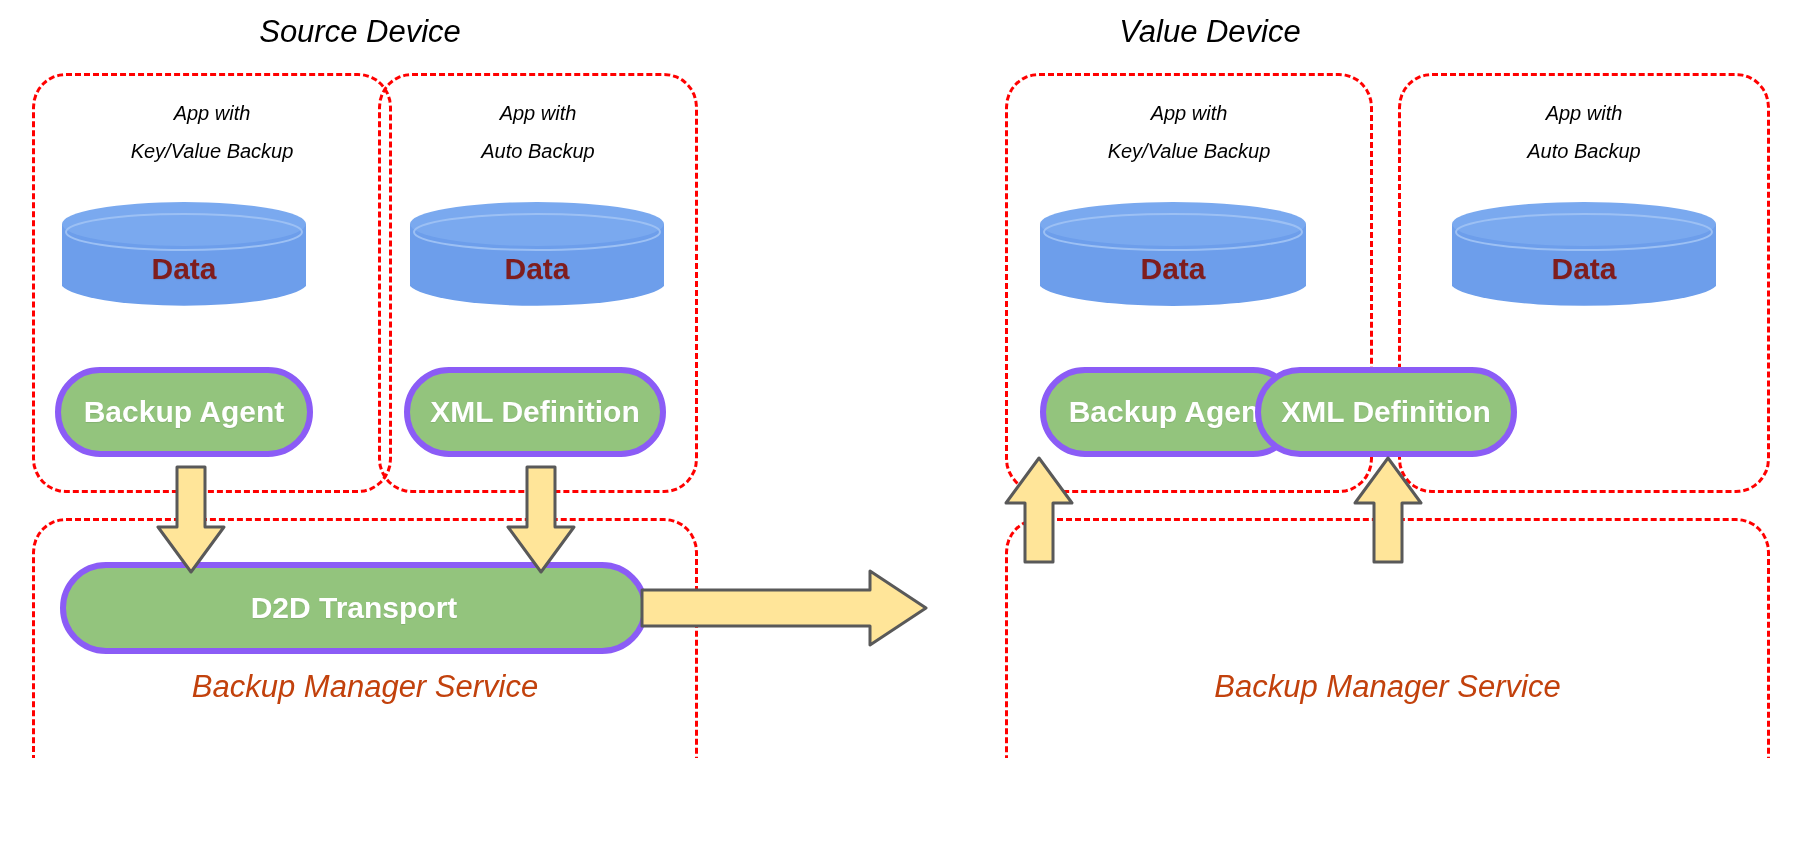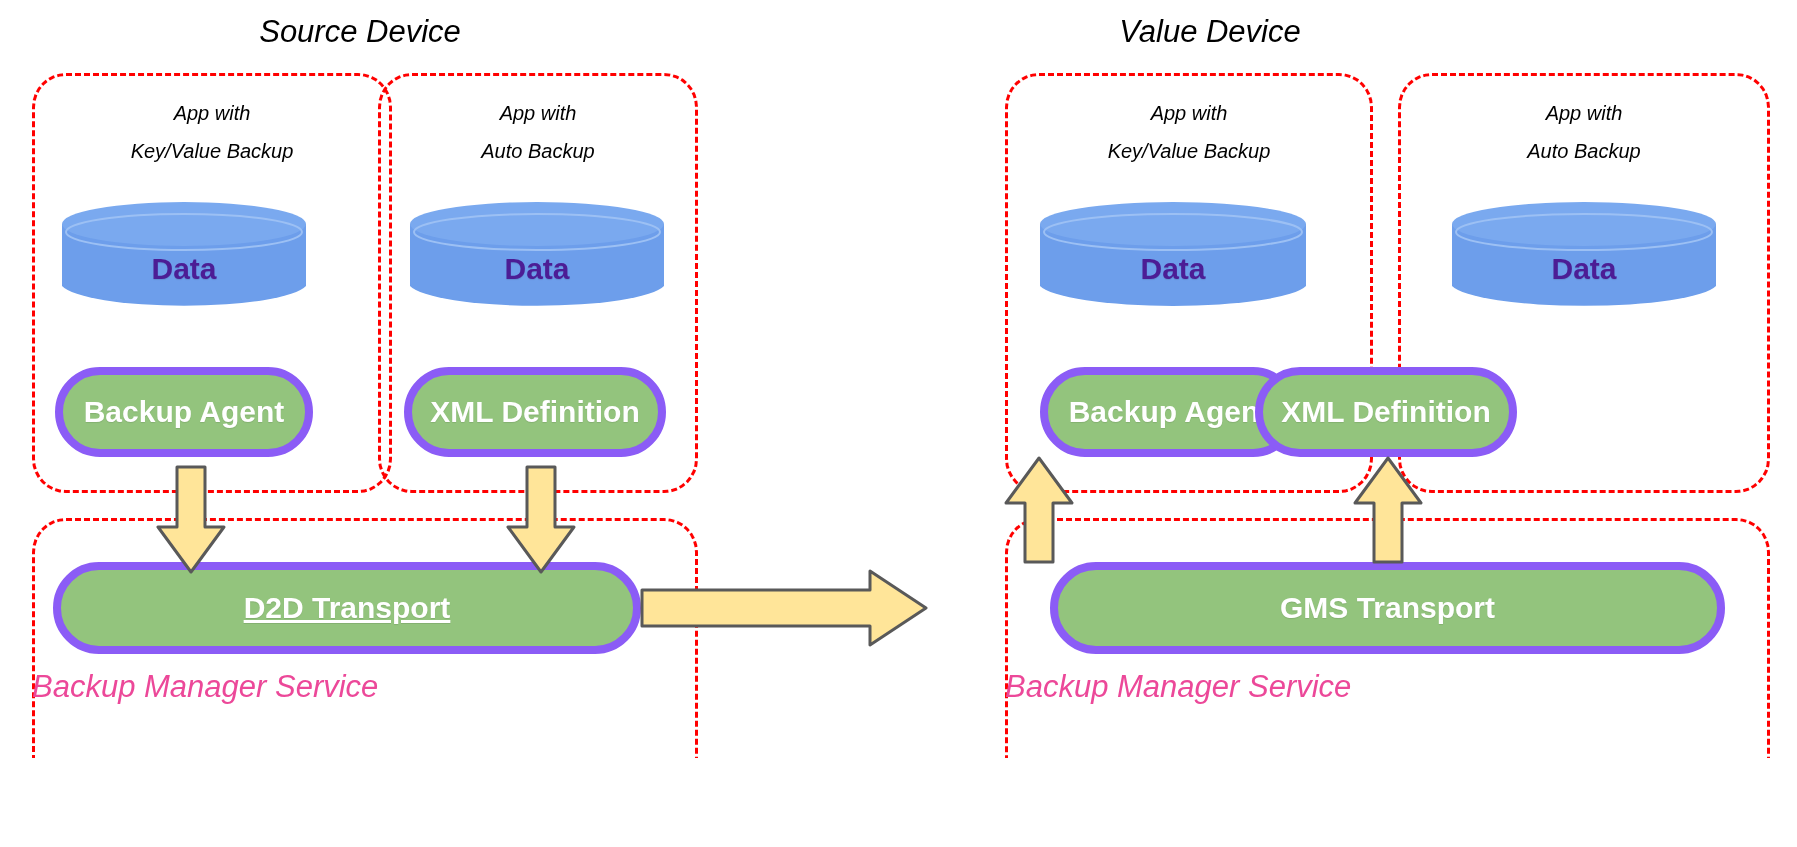--- a/index.html
+++ b/index.html
@@ -40,41 +40,42 @@
     line-height: 38px;
     color: #000000;
     text-align: center;
     white-space: pre-line;
     font-family: "Liberation Sans", sans-serif;
   }
   .svc-label {
     position: absolute;
     font-style: italic;
     font-size: 31px;
-    color: #ec4899;
+    color: #c2410c;
+    text-align: center;
     white-space: nowrap;
     font-family: "Liberation Sans", sans-serif;
   }
   .cylinder {
     position: absolute;
   }
   .cyl-text {
     position: absolute;
     width: 100%;
     text-align: center;
-    color: #4c1d95;
+    color: #7f1d1d;
     font-weight: bold;
     font-size: 30px;
     font-family: "Liberation Sans", sans-serif;
     text-shadow: 0 1px 1px rgba(0,0,0,0.10);
   }
   .rounded-green {
     position: absolute;
     background: #93c47d;
-    border: 8px solid #8b5cf6;
+    border: 6px solid #8b5cf6;
     box-sizing: border-box;
     display: flex;
     align-items: center;
     justify-content: center;
     color: #ffffff;
     font-weight: bold;
     font-size: 30px;
     font-family: "Liberation Sans", sans-serif;
     text-shadow: 0 1px 1px rgba(0,0,0,0.10);
   }
@@ -115,21 +116,21 @@
       <ellipse cx="129" cy="32" rx="123" ry="18" fill="none" stroke="#9cc0f4" stroke-width="2"></ellipse>
     </svg>
     <div class="cyl-text" style="top:52px;">Data</div>
   </div>
 
   <div class="rounded-green" style="left:404px; top:367px; width:262px; height:90px; border-radius:45px;">XML Definition</div>
 
   <div class="dashed-box" style="left:32px; top:518px; width:666px; height:302px;"></div>
   <div class="svc-label" style="left:32px; top:668px; width:666px; top:669px;">Backup Manager Service</div>
 
-  <div class="rounded-green" style="left:53px; top:562px; width:588px; height:92px; border-radius:46px;text-decoration:underline;">D2D Transport</div>
+  <div class="rounded-green" style="left:60px; top:562px; width:588px; height:92px; border-radius:46px;">D2D Transport</div>
 
   <div class="arrow" style="left:155px; top:465px; width:72px; height:110px;">
     <svg width="72" height="110" viewBox="0 0 72 110">
       <path d="M22,2 L50,2 L50,62 L69,62 L36,107 L3,62 L22,62 Z" fill="#ffe599" stroke="#595959" stroke-width="3" stroke-linejoin="round"></path>
     </svg>
   </div>
 
   <div class="arrow" style="left:505px; top:465px; width:72px; height:110px;">
     <svg width="72" height="110" viewBox="0 0 72 110">
       <path d="M22,2 L50,2 L50,62 L69,62 L36,107 L3,62 L22,62 Z" fill="#ffe599" stroke="#595959" stroke-width="3" stroke-linejoin="round"></path>
@@ -170,21 +171,20 @@
       <ellipse cx="134" cy="32" rx="128" ry="18" fill="none" stroke="#9cc0f4" stroke-width="2"></ellipse>
     </svg>
     <div class="cyl-text" style="top:52px;">Data</div>
   </div>
 
   <div class="rounded-green" style="left:1255px; top:367px; width:262px; height:90px; border-radius:45px;">XML Definition</div>
 
   <div class="dashed-box" style="left:1005px; top:518px; width:765px; height:302px;"></div>
   <div class="svc-label" style="left:1005px; top:669px; width:765px;">Backup Manager Service</div>
 
-  <div class="rounded-green" style="left:1050px; top:562px; width:675px; height:92px; border-radius:46px;">GMS Transport</div>
 
   <div class="arrow" style="left:1003px; top:455px; width:72px; height:110px;">
     <svg width="72" height="110" viewBox="0 0 72 110">
       <path d="M36,3 L69,48 L50,48 L50,107 L22,107 L22,48 L3,48 Z" fill="#ffe599" stroke="#595959" stroke-width="3" stroke-linejoin="round"></path>
     </svg>
   </div>
 
   <div class="arrow" style="left:1352px; top:455px; width:72px; height:110px;">
     <svg width="72" height="110" viewBox="0 0 72 110">
       <path d="M36,3 L69,48 L50,48 L50,107 L22,107 L22,48 L3,48 Z" fill="#ffe599" stroke="#595959" stroke-width="3" stroke-linejoin="round"></path>

